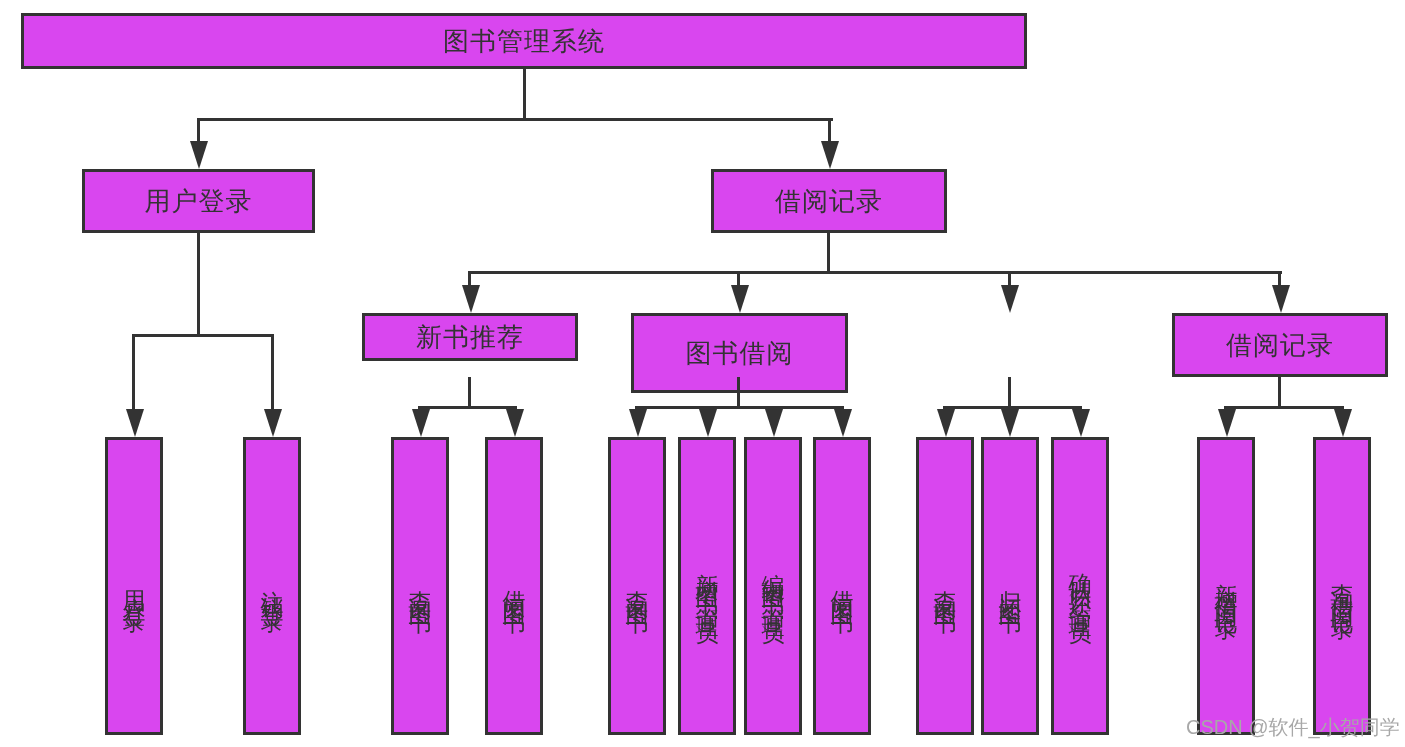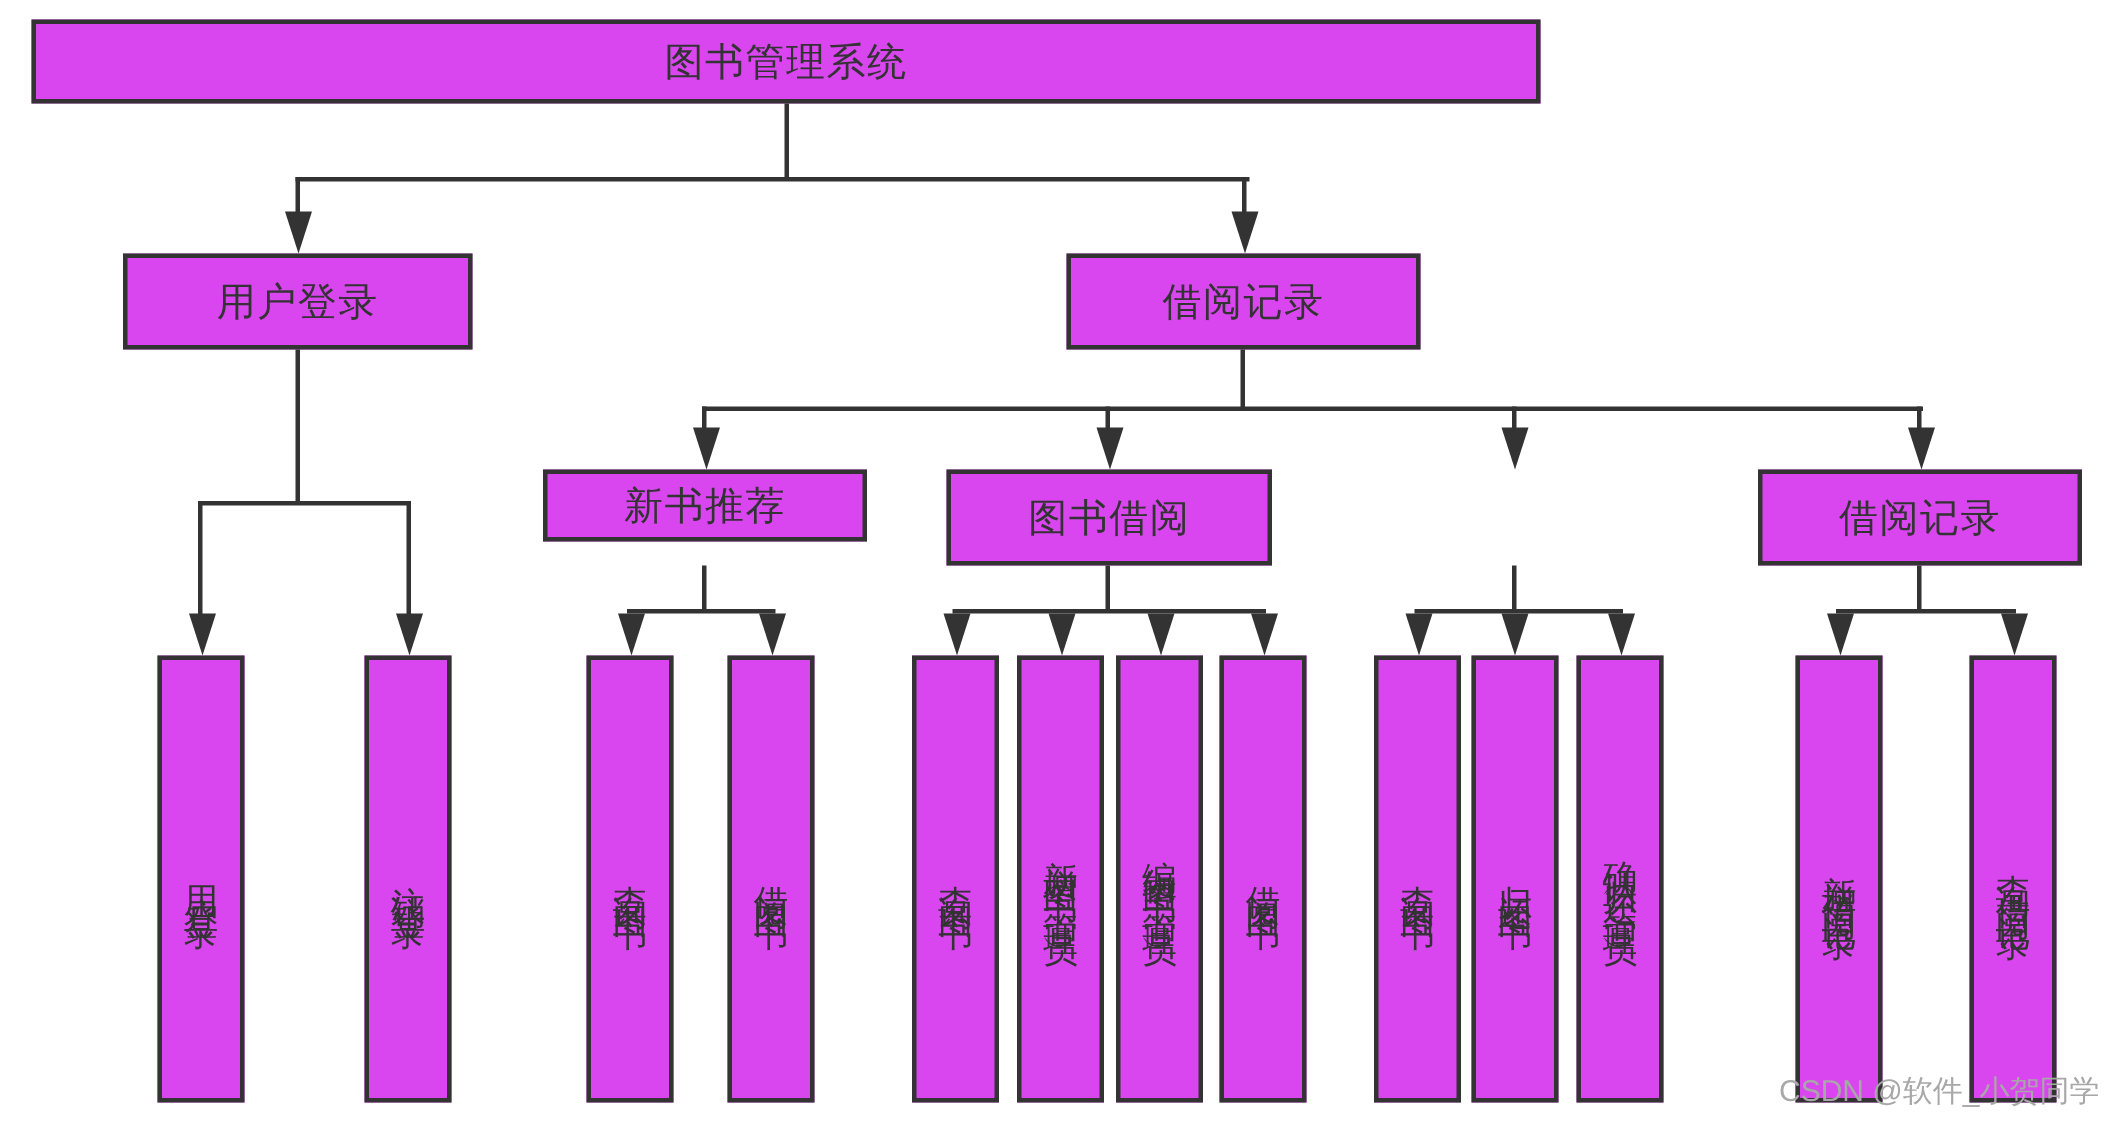--- a/index.html
+++ b/index.html
@@ -89,21 +89,21 @@
   <div class="vline" style="left:468px;top:271px;height:17px"></div>
   <div class="vline" style="left:737px;top:271px;height:17px"></div>
   <div class="vline" style="left:1008px;top:271px;height:17px"></div>
   <div class="vline" style="left:1278px;top:271px;height:17px"></div>
   <div class="arrow" style="left:462px;top:285px"></div>
   <div class="arrow" style="left:731px;top:285px"></div>
   <div class="arrow" style="left:1001px;top:285px"></div>
   <div class="arrow" style="left:1272px;top:285px"></div>
 
   <div class="box hlabel" style="left:362px;top:313px;width:216px;height:48px">新书推荐</div>
-  <div class="box hlabel" style="left:631px;top:313px;width:217px;height:64px">图书借阅</div>
+  <div class="box hlabel" style="left:631px;top:313px;width:217px;height:80px">图书借阅</div>
   <div class="box hlabel" style="left:1172px;top:313px;width:216px;height:64px">借阅记录</div>
 
   <div class="vline" style="left:468px;top:377px;height:31px"></div>
   <div class="hline" style="left:418px;top:406px;width:99px"></div>
   <div class="arrow" style="left:412px;top:409px"></div>
   <div class="arrow" style="left:506px;top:409px"></div>
 
   <div class="vline" style="left:737px;top:377px;height:31px"></div>
   <div class="hline" style="left:635px;top:406px;width:209px"></div>
   <div class="arrow" style="left:629px;top:409px"></div>

